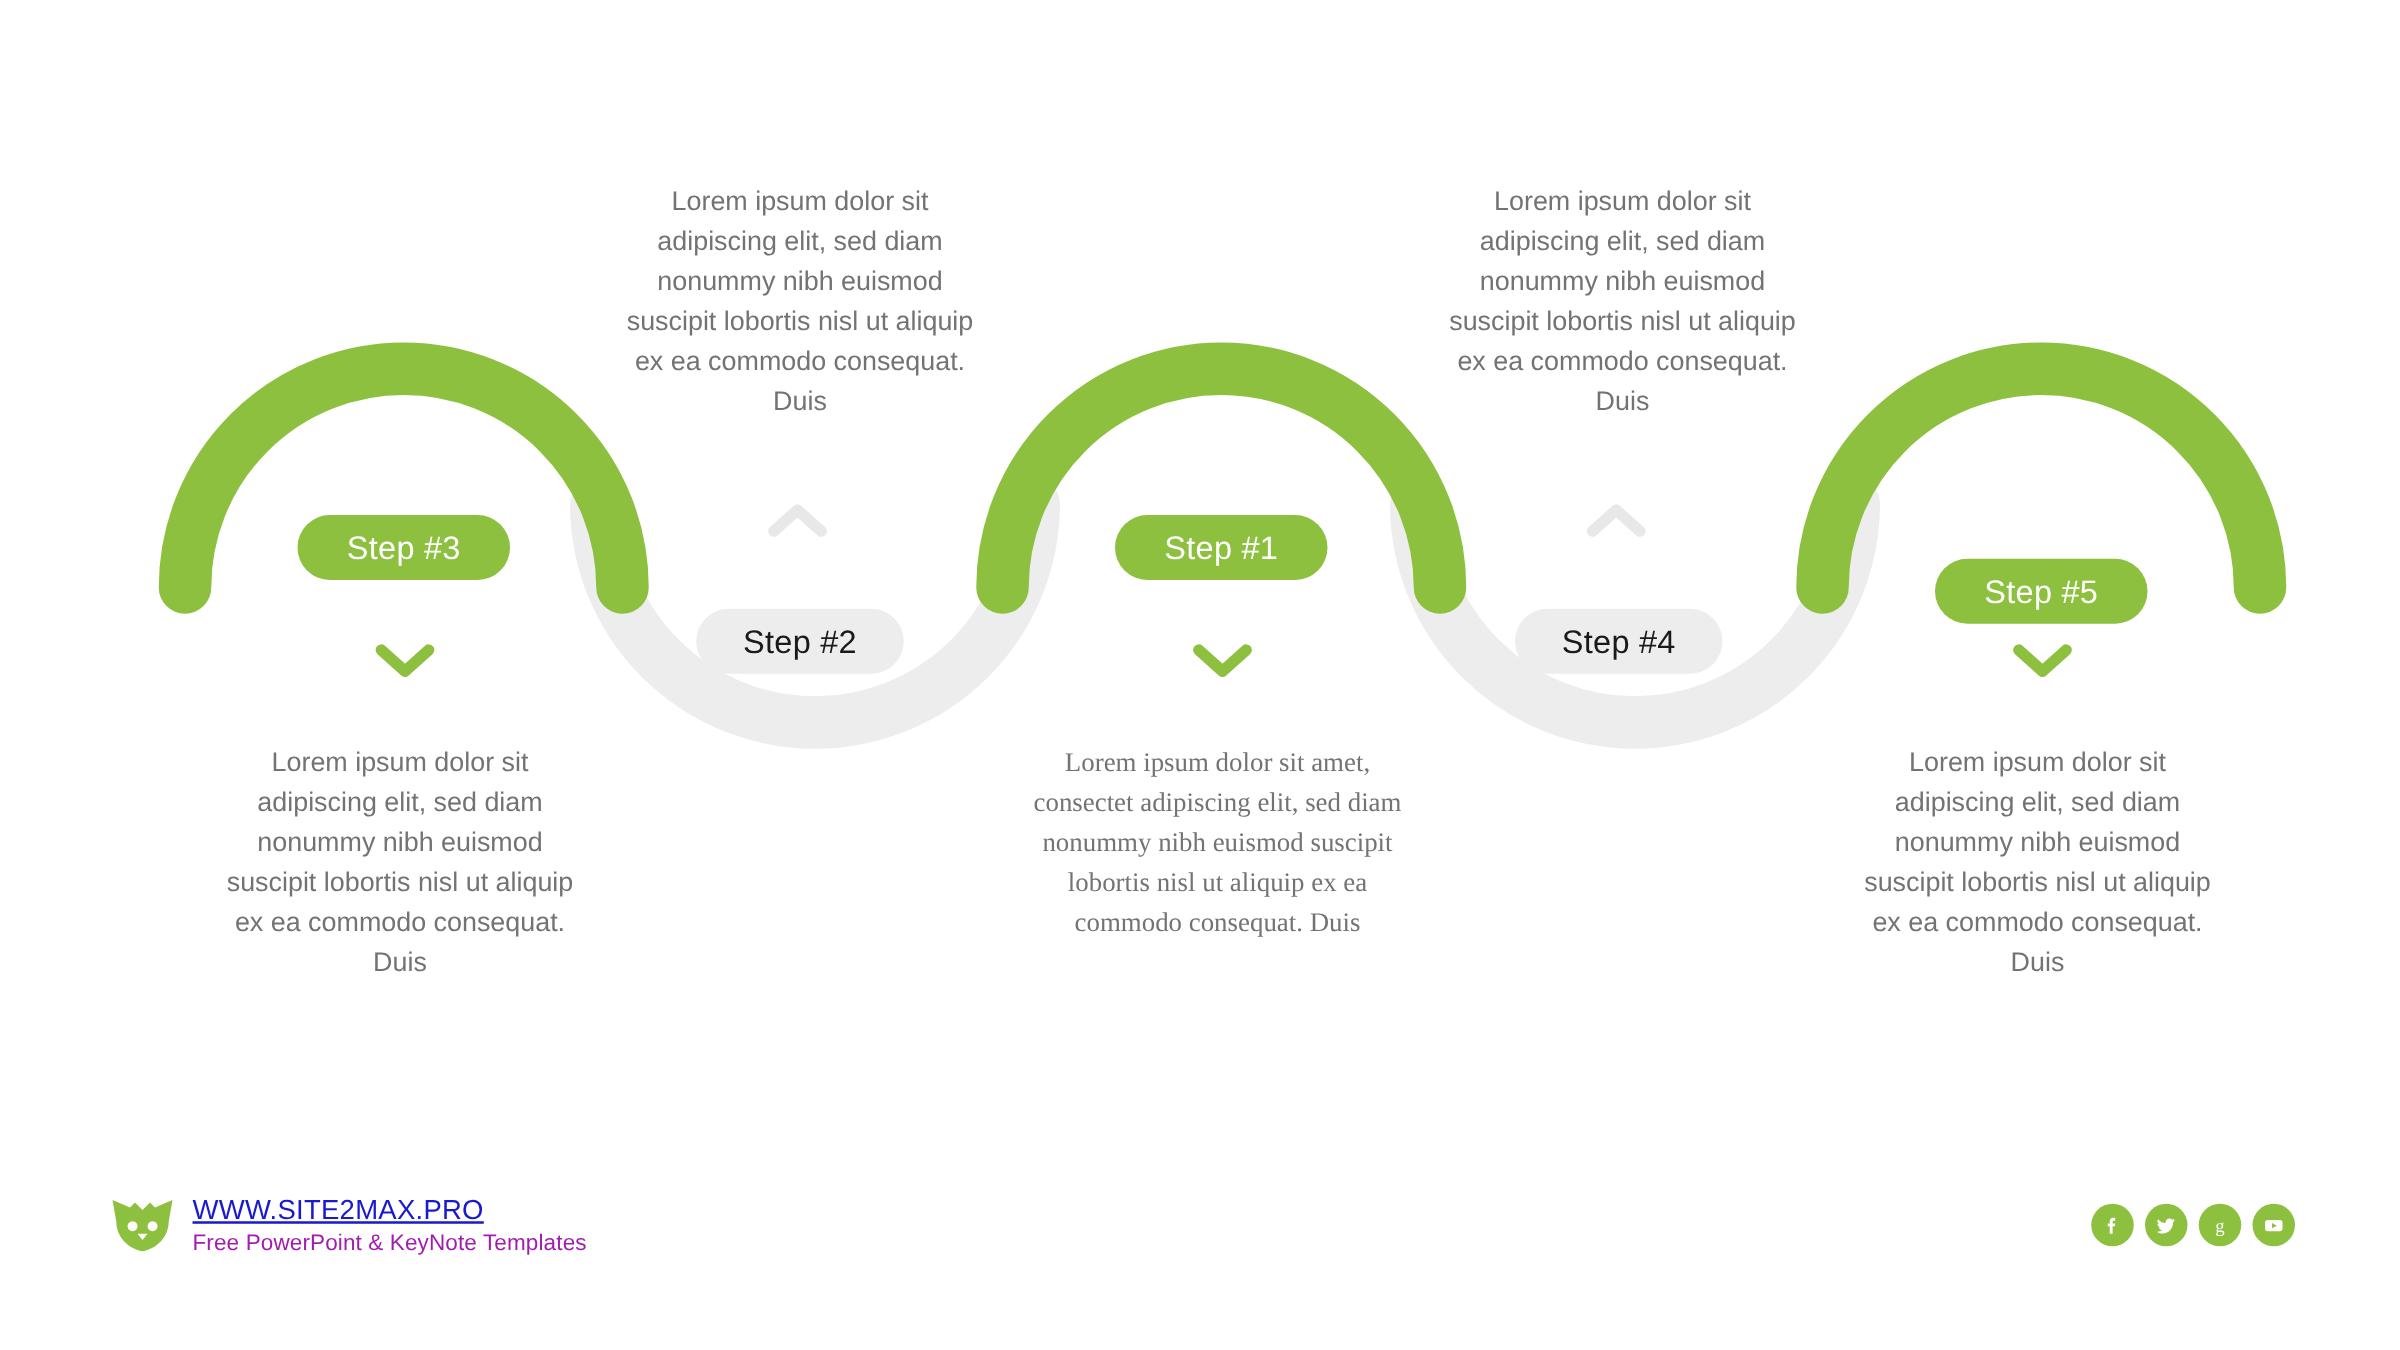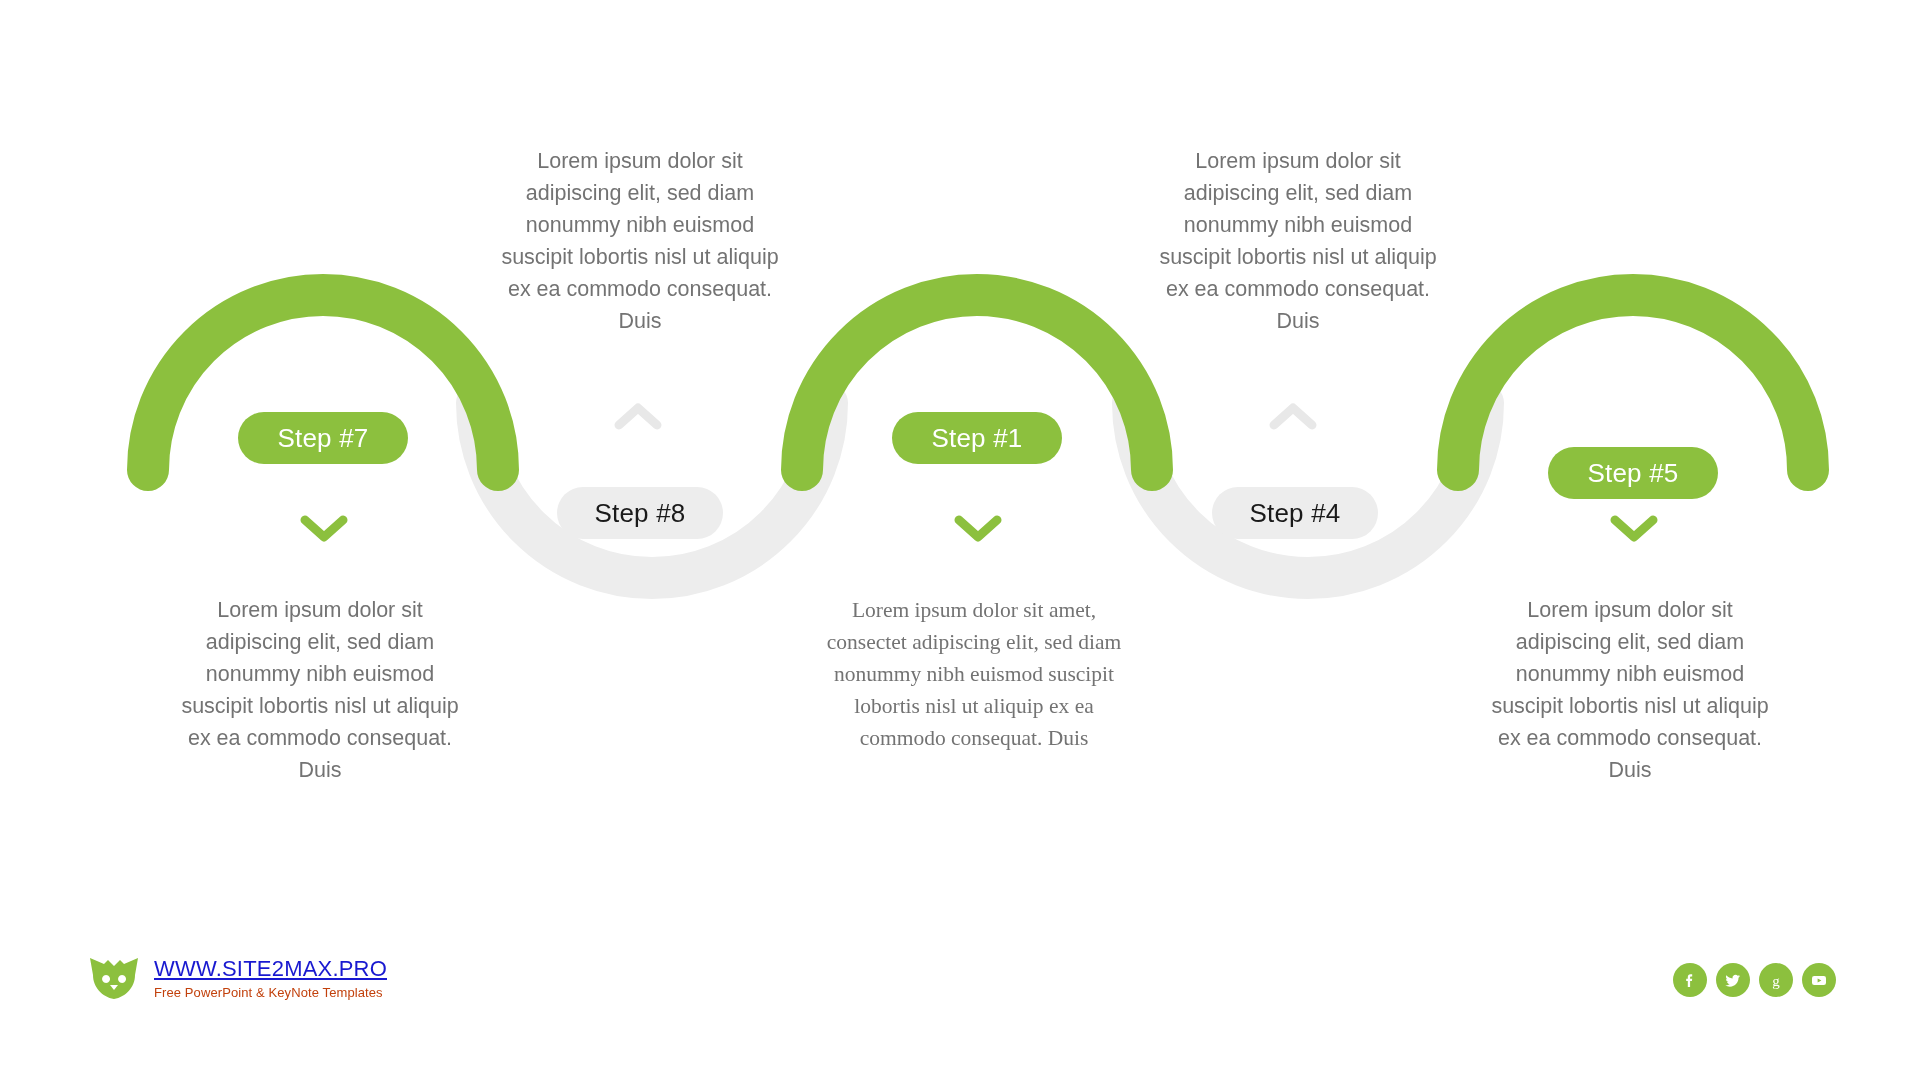--- a/index.html
+++ b/index.html
@@ -88,22 +88,22 @@
   #logo-mark { width:52px; height:46px; flex:0 0 auto; }
   #logo-mark svg { display:block; width:100%; height:100%; }
   #footer-text { display:flex; flex-direction:column; gap:3px; }
   #site-link {
     font-size:22px;
     color:#1919d0;
     text-decoration:underline;
     letter-spacing:0.2px;
   }
   #footer-tag {
-    font-size:13px;
-    color:#c2410c;
+    font-size:18px;
+    color:#a21caf;
     letter-spacing:0.1px;
   }
 
   #socials {
     position:absolute;
     right:84px;
     top:963px;
     display:flex;
     gap:9px;
     z-index:8;
@@ -131,39 +131,39 @@
     </g>
 
     <g fill="none" stroke="#8CC03E" stroke-width="42" stroke-linecap="round">
       <path d="M 148 470 A 175 175 0 0 1 498 470"></path>
       <path d="M 802 470 A 175 175 0 0 1 1152 470"></path>
       <path d="M 1458 470 A 175 175 0 0 1 1808 470"></path>
     </g>
   </svg>
 
   <div class="pill up" style="left:238px; top:412px;">
-    <span>Step #7</span>
+    <span>Step #3</span>
   </div>
 
   <div class="chev" style="left:300px; top:512px;">
     <svg viewBox="0 0 48 34" aria-hidden="true">
       <path d="M5 8 L24 25 L43 8" fill="none" stroke="#8CC03E" stroke-width="9" stroke-linecap="round" stroke-linejoin="round"></path>
     </svg>
   </div>
 
   <div class="desc" style="left:170px; top:594px;">Lorem ipsum dolor sit adipiscing elit, sed diam nonummy nibh euismod suscipit lobortis nisl ut aliquip ex ea commodo consequat. Duis</div>
 
   <div class="chev" style="left:614px; top:400px;">
     <svg viewBox="0 0 48 34" aria-hidden="true">
       <path d="M5 25 L24 8 L43 25" fill="none" stroke="#e8e8e8" stroke-width="9" stroke-linecap="round" stroke-linejoin="round"></path>
     </svg>
   </div>
 
   <div class="pill down" style="left:557px; top:487px;">
-    <span>Step #8</span>
+    <span>Step #2</span>
   </div>
 
   <div class="desc" style="left:490px; top:145px;">Lorem ipsum dolor sit adipiscing elit, sed diam nonummy nibh euismod suscipit lobortis nisl ut aliquip ex ea commodo consequat. Duis</div>
 
   <div class="pill up" style="left:892px; top:412px;">
     <span>Step #1</span>
   </div>
 
   <div class="chev" style="left:954px; top:512px;">
     <svg viewBox="0 0 48 34" aria-hidden="true">

